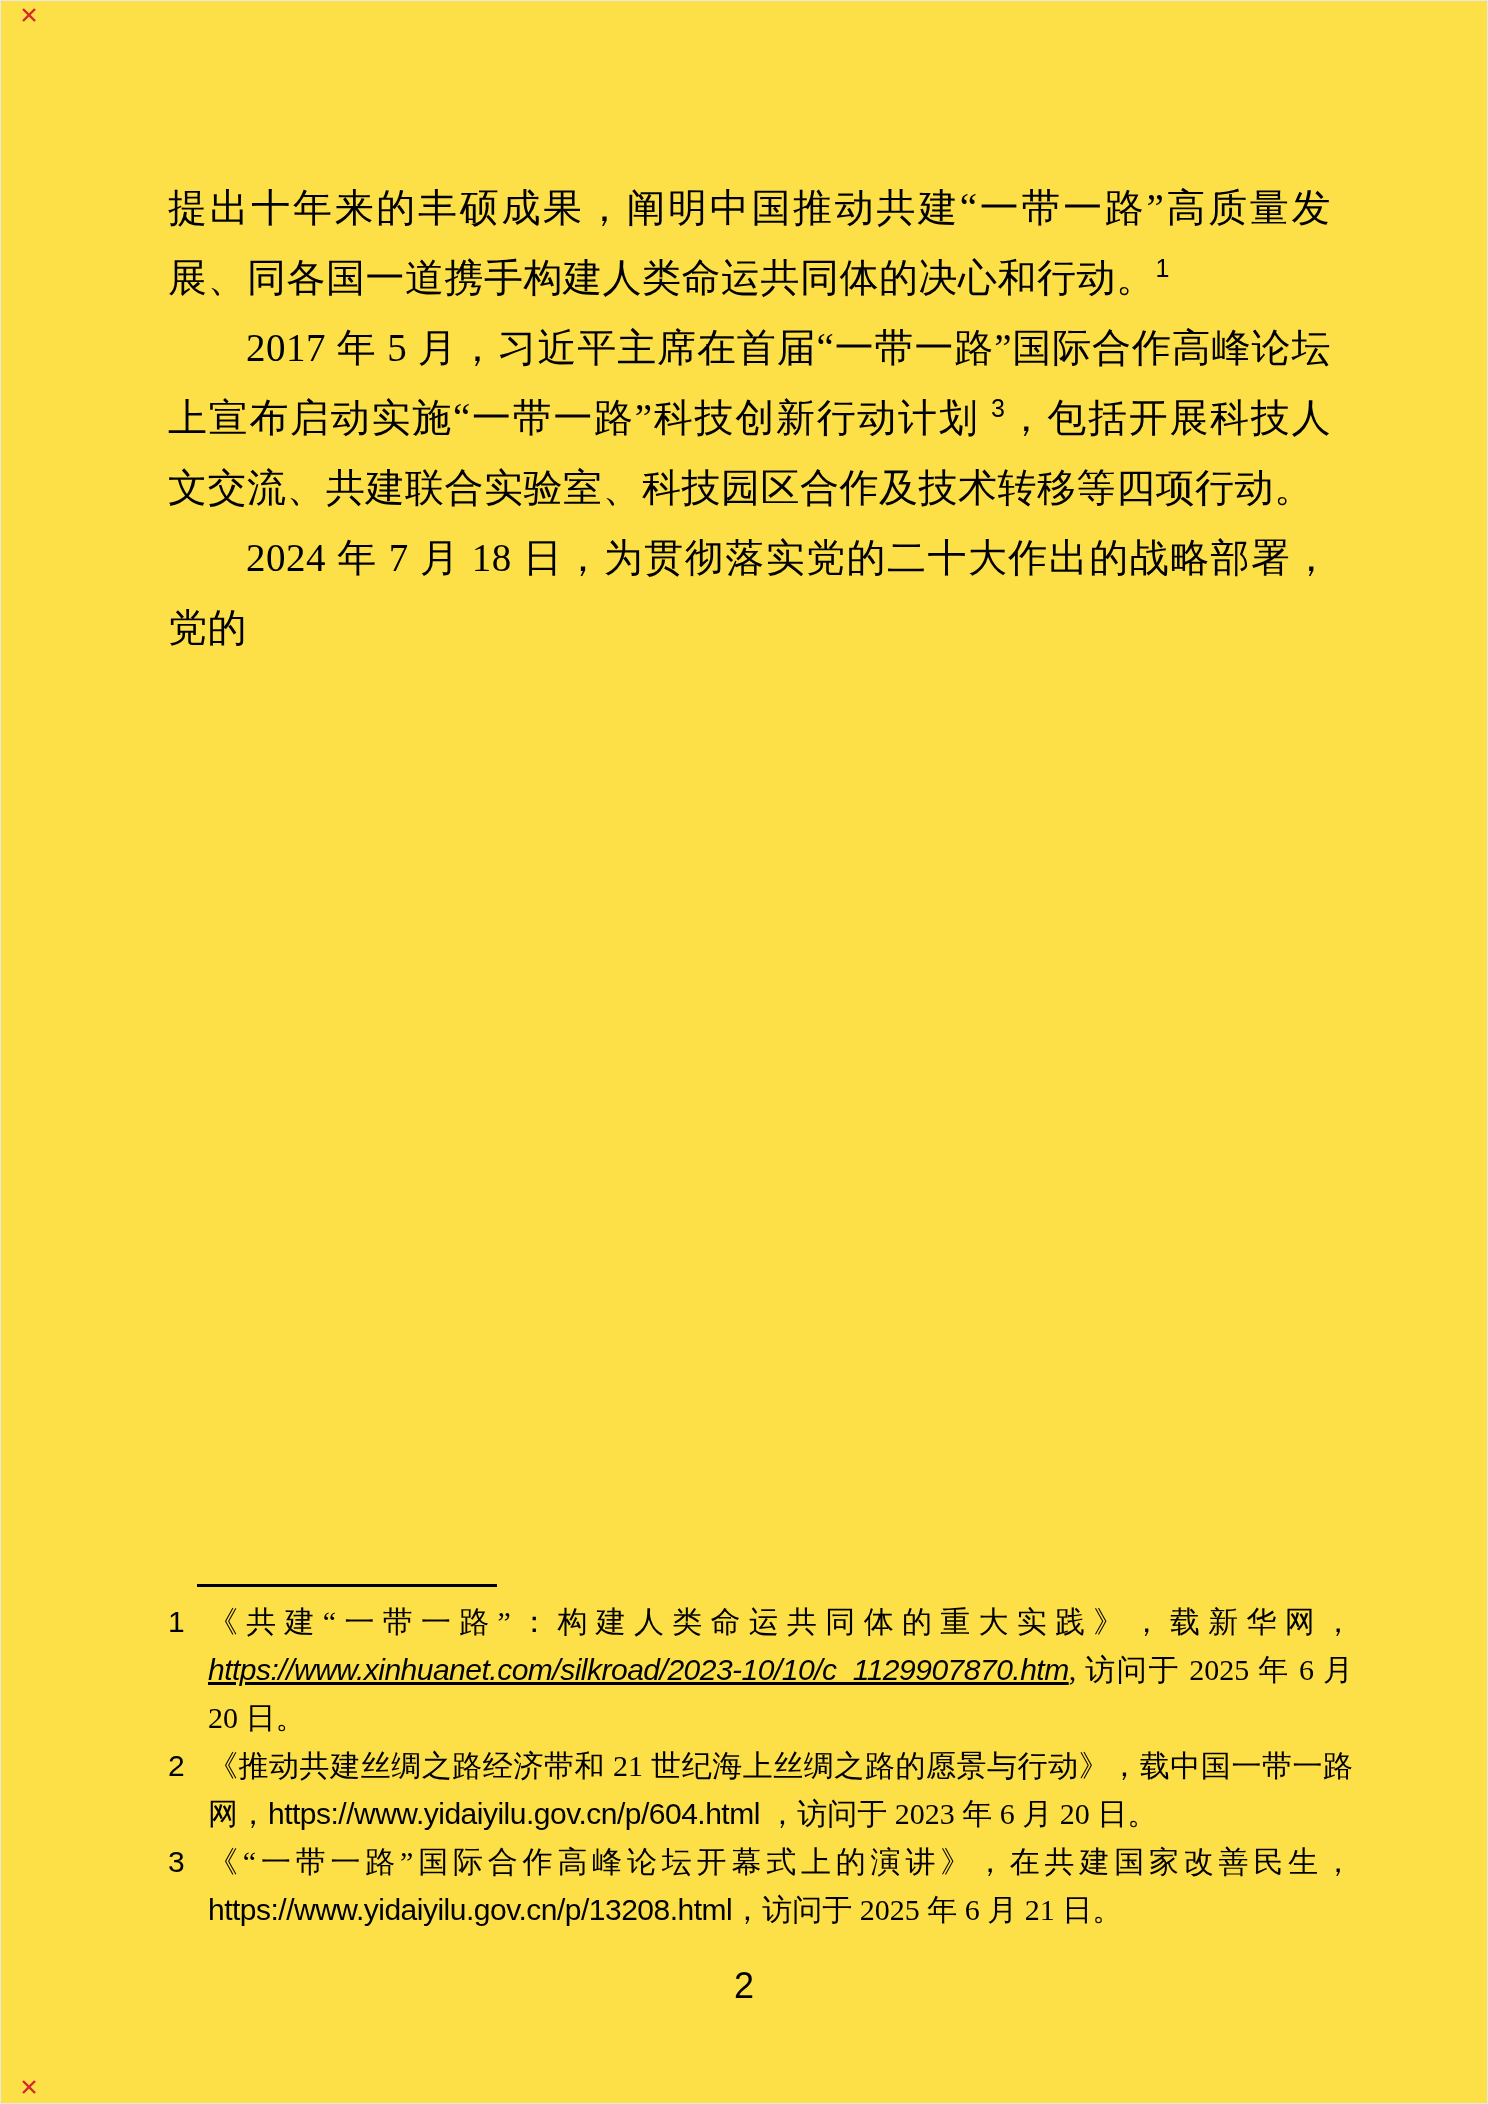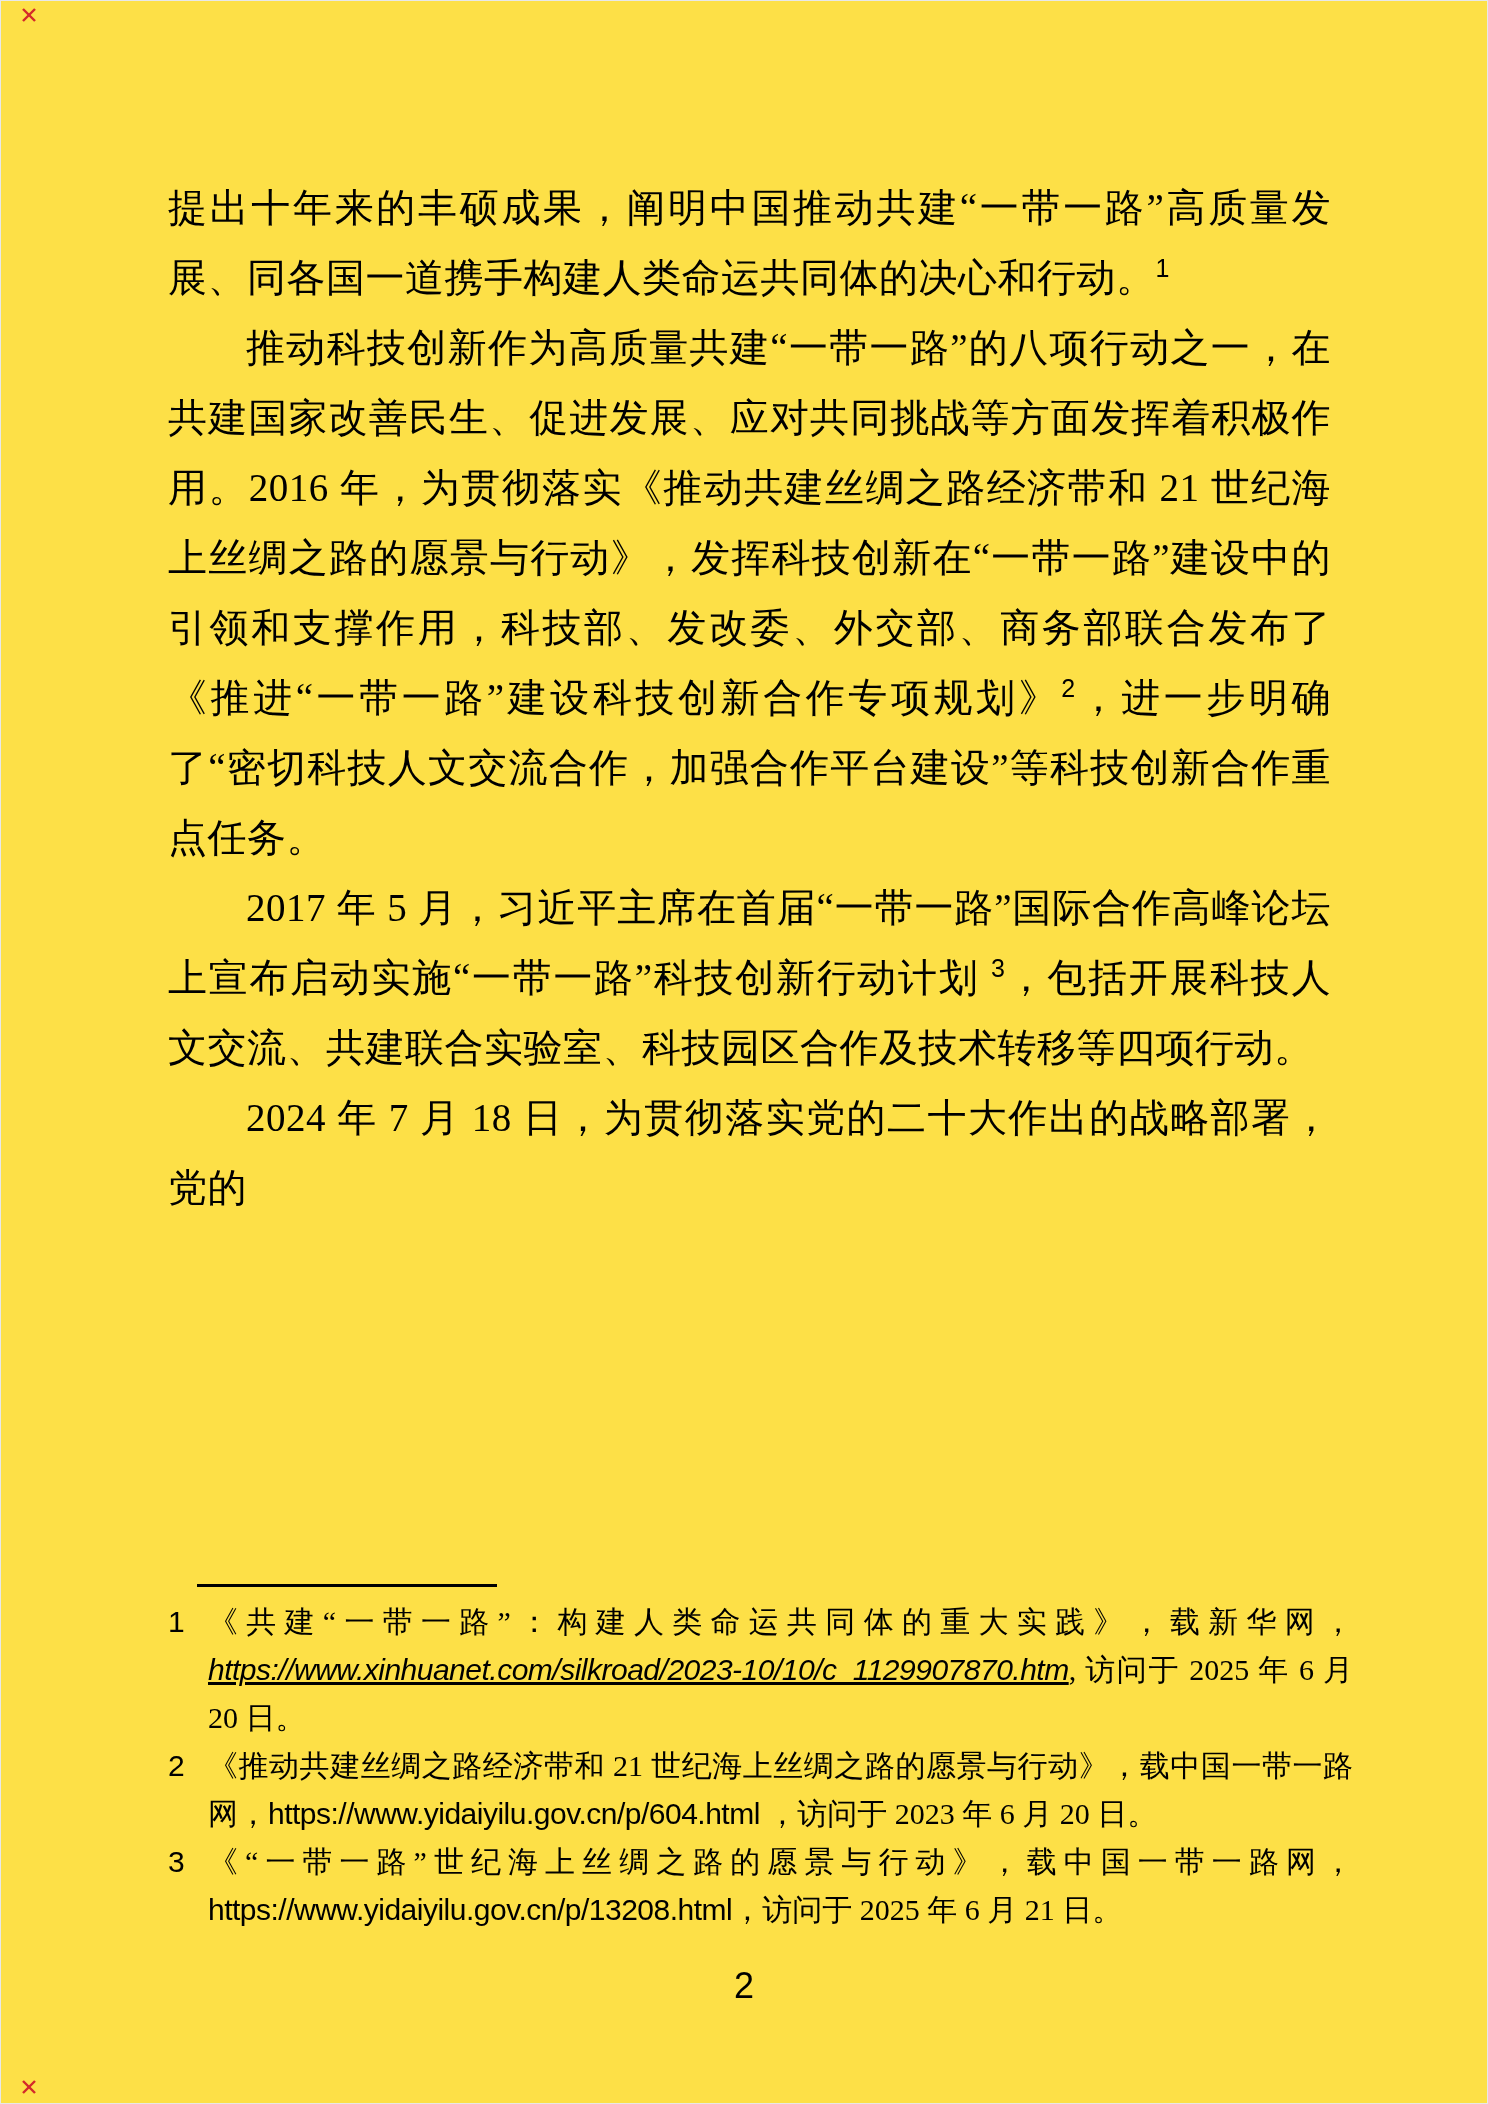--- a/index.html
+++ b/index.html
@@ -75,39 +75,38 @@
 
 <div class="page">
 
   <svg class="red-x top" viewBox="0 0 18 18">
     <line x1="3" y1="3" x2="15" y2="15" stroke="#d42a2a" stroke-width="2.4"></line>
     <line x1="15" y1="3" x2="3" y2="15" stroke="#d42a2a" stroke-width="2.4"></line>
   </svg>
 
   <div class="body-text">
     <p class="para"><span>提出十年来的丰硕成果，阐明中国推动共建“一带一路”高质量发展、同各国一道携手构建人类命运共同体的决心和行动。</span><span class="fn-ref">1</span><span></span></p>
-    <p class="para indent"><span>推动科技创新作为高质量共建“一带一路”的八项行动之一，在共建国家改善民生、促进发展、应对共同挑战等方面发挥着积极作用。2016 年，为贯彻落实《推动共建丝绸之路经济带和 21 世纪海上丝绸之路的愿景与行动》，发挥科技创新在“一带一路”建设中的引领和支撑作用，科技部、发改委、外交部、商务部联合发布了《推进“一带一路”建设科技创新合作专项规划》</span><span class="fn-ref">2</span><span>，进一步明确了“密切科技人文交流合作，加强合作平台建设”等科技创新合作重点任务。</span></p>
     <p class="para indent"><span>2017 年 5 月，习近平主席在首届“一带一路”国际合作高峰论坛上宣布启动实施“一带一路”科技创新行动计划 </span><span class="fn-ref">3</span><span>，包括开展科技人文交流、共建联合实验室、科技园区合作及技术转移等四项行动。</span></p>
     <p class="para indent"><span>2024 年 7 月 18 日，为贯彻落实党的二十大作出的战略部署，党的</span><span class="fn-ref"></span><span></span></p>
   </div>
 
   <div class="footnote-sep"></div>
 
   <div class="footnotes">
     <div class="footnote">
       <span class="fn-num">1</span>
       <span class="fn-body"><span>《共建“一带一路”：构建人类命运共同体的重大实践》，载新华网，</span><span class="url link">https://www.xinhuanet.com/silkroad/2023-10/10/c_1129907870.htm</span><span>, 访问于 2025 年 6 月 20 日。</span></span>
     </div>
     <div class="footnote">
       <span class="fn-num">2</span>
       <span class="fn-body"><span>《推动共建丝绸之路经济带和 21 世纪海上丝绸之路的愿景与行动》，载中国一带一路网，</span><span class="url">https://www.yidaiyilu.gov.cn/p/604.html</span><span> ，访问于 2023 年 6 月 20 日。</span></span>
     </div>
     <div class="footnote">
       <span class="fn-num">3</span>
-      <span class="fn-body"><span>《“一带一路”世纪海上丝绸之路的愿景与行动》，载中国一带一路网，</span><span class="url">https://www.yidaiyilu.gov.cn/p/13208.html</span><span>，访问于 2025 年 6 月 21 日。</span></span>
+      <span class="fn-body"><span>《“一带一路”国际合作高峰论坛开幕式上的演讲》，在共建国家改善民生，</span><span class="url">https://www.yidaiyilu.gov.cn/p/13208.html</span><span>，访问于 2025 年 6 月 21 日。</span></span>
     </div>
   </div>
 
   <div class="page-number">2</div>
 
   <svg class="red-x bottom" viewBox="0 0 18 18">
     <line x1="3" y1="3" x2="15" y2="15" stroke="#d42a2a" stroke-width="2.4"></line>
     <line x1="15" y1="3" x2="3" y2="15" stroke="#d42a2a" stroke-width="2.4"></line>
   </svg>
 

